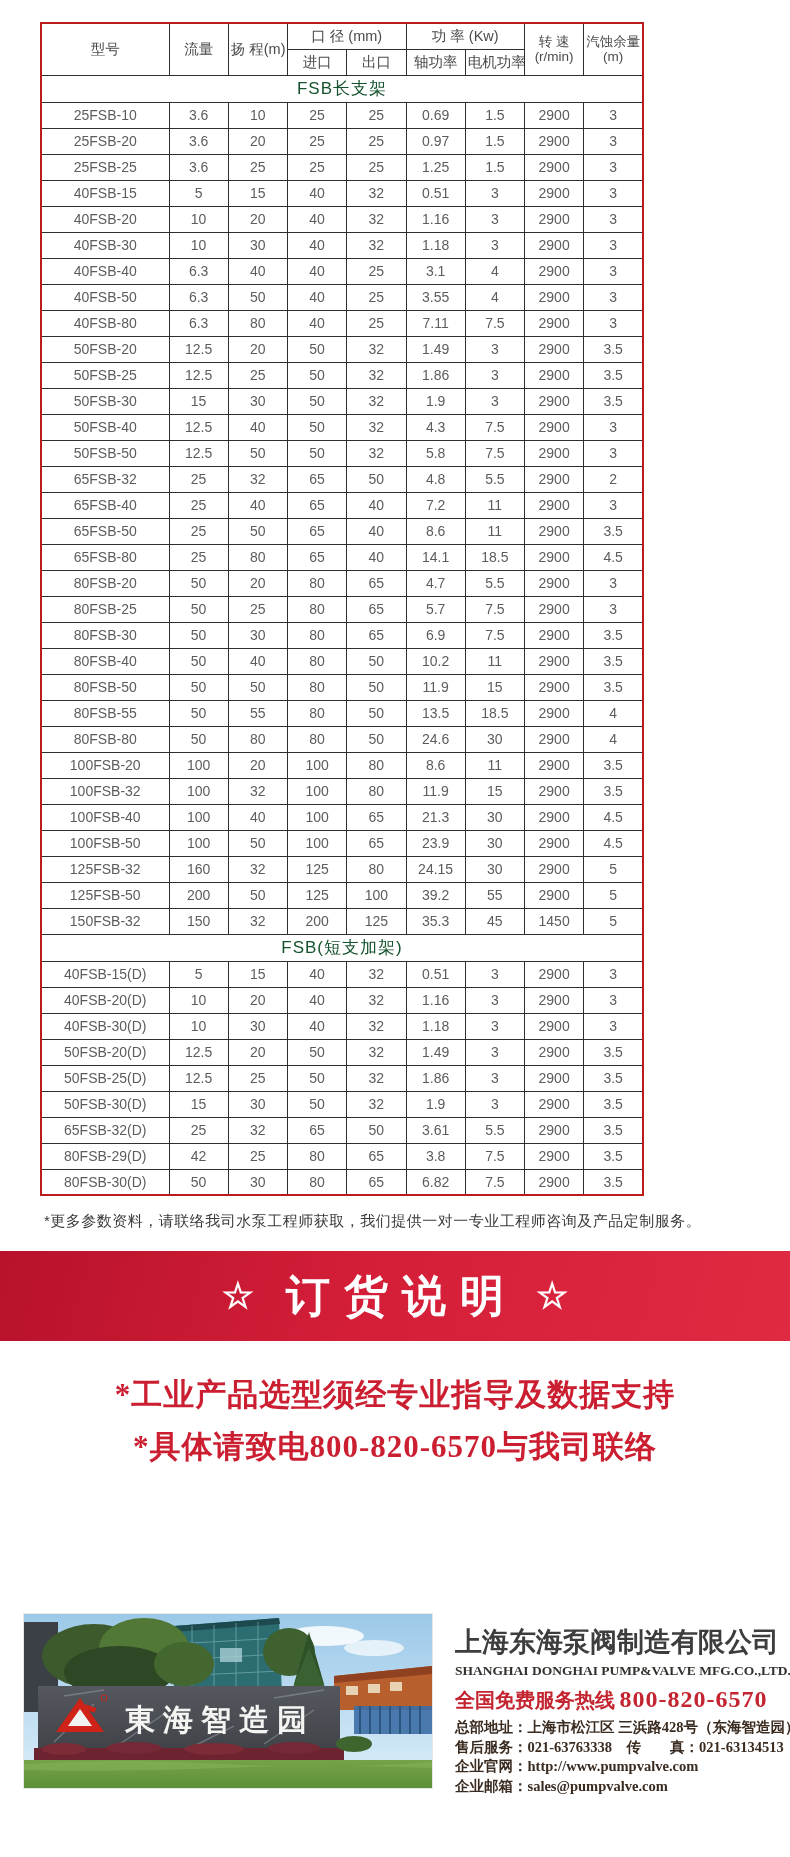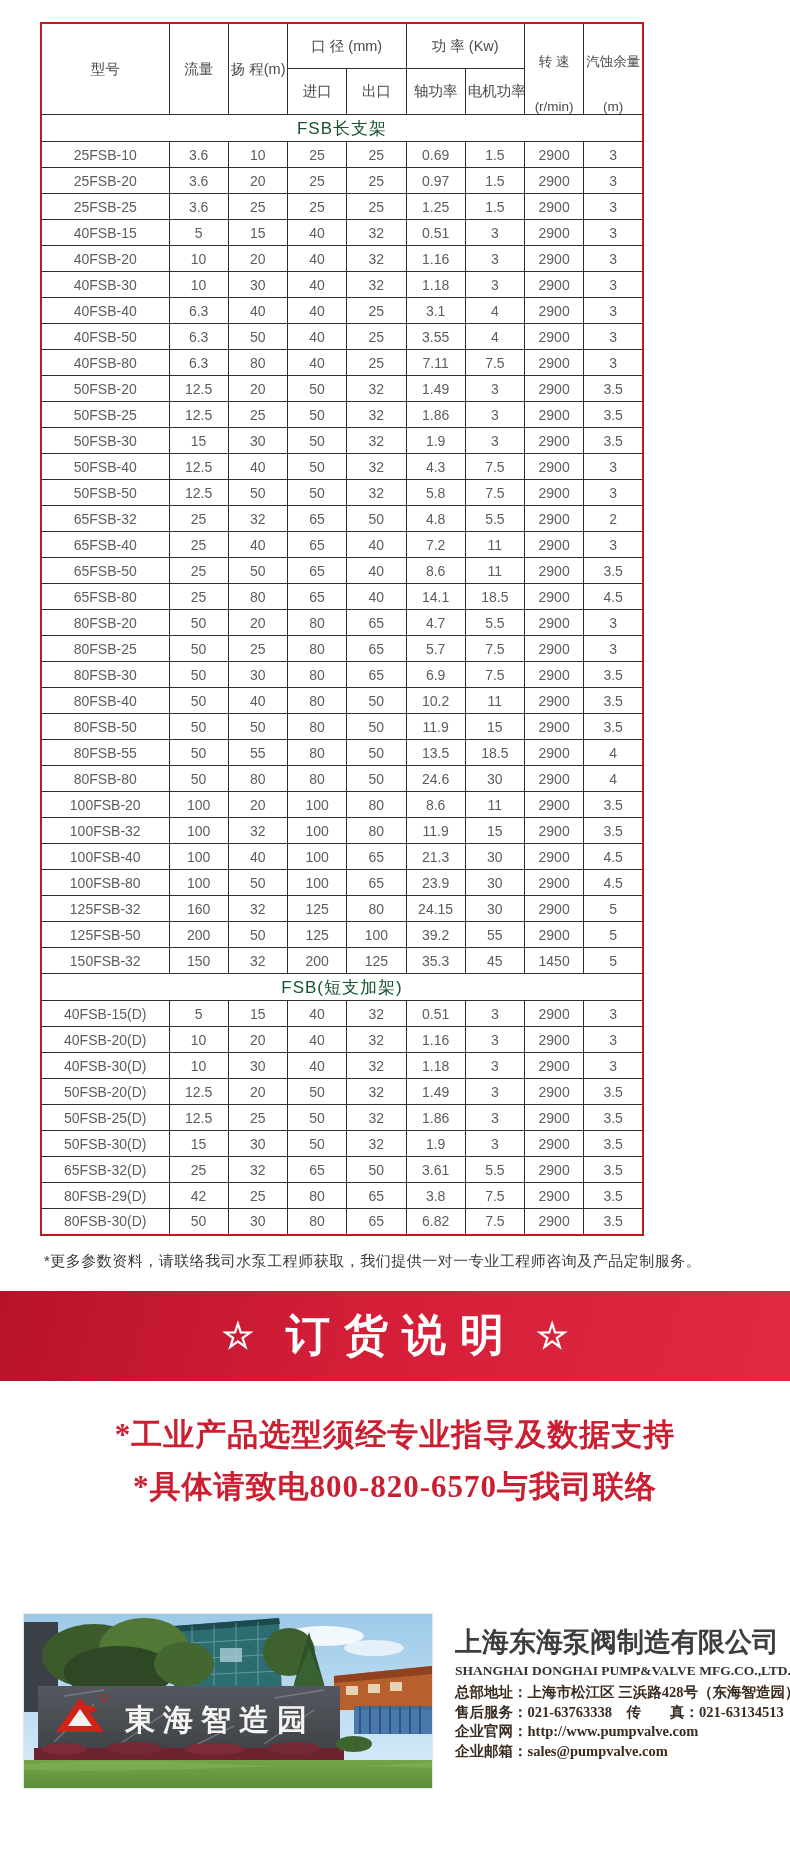--- a/index.html
+++ b/index.html
@@ -32,21 +32,21 @@
   .spec-table td, .spec-table th {
     border:1px solid #2e2e2e; text-align:center; vertical-align:middle;
     font-weight:normal; color:#5c5c5c; font-size:14px; height:26px;
     padding:0 2px; overflow:hidden; white-space:nowrap;
   }
   .spec-table th { color:#4a4a4a; font-size:14.5px; }
   .spec-table .col-model { width:128px; }
   .spec-table .section-row td {
     color:#14532d; font-size:17px; height:27px; letter-spacing:1px;
   }
-  .spec-table .two-line div { line-height:15px; font-size:13.5px;margin-top:30px; }
+  .spec-table .two-line div { line-height:15px; font-size:13.5px; }
 
   
   .note-line {
     margin:16px 0 0 44px; font-size:15px; color:#3a3a3a; letter-spacing:0.5px;
   }
 
   
   .order-banner {
     margin-top:20px; width:790px; height:90px;
     background:linear-gradient(105deg,#b8122b 0%,#d41e38 45%,#e02a42 100%);
@@ -444,21 +444,21 @@
           <td>100</td>
           <td>40</td>
           <td>100</td>
           <td>65</td>
           <td>21.3</td>
           <td>30</td>
           <td>2900</td>
           <td>4.5</td>
         </tr>
         <tr>
-          <td>100FSB-80</td>
+          <td>100FSB-50</td>
           <td>100</td>
           <td>50</td>
           <td>100</td>
           <td>65</td>
           <td>23.9</td>
           <td>30</td>
           <td>2900</td>
           <td>4.5</td>
         </tr>
         <tr>
@@ -709,20 +709,24 @@
         <ellipse cx="270" cy="134" rx="26" ry="6" fill="#752835"></ellipse>
         <ellipse cx="330" cy="130" rx="18" ry="8" fill="#3f652f"></ellipse>
       </g>
       <rect x="0" y="146" width="408" height="28" fill="url(#grass)"></rect>
       <path d="M0,150 Q100,144 200,150 T408,148 L408,154 Q300,150 200,154 T0,156 Z" fill="#86b35a" opacity="0.6"></path>
     </svg>
 
     <div class="company-col">
       <div class="company-cn">上海东海泵阀制造有限公司</div>
       <div class="company-en">SHANGHAI DONGHAI PUMP&amp;VALVE MFG.CO.,LTD.</div>
+      <div class="hotline">
+        <span class="hl-label">全国免费服务热线</span>
+        <span class="hl-number">800-820-6570</span>
+      </div>
       <div class="contact-lines">
         <div class="contact-line">总部地址：上海市松江区 三浜路428号（东海智造园）</div>
         <div class="contact-line">售后服务：021-63763338　传　　真：021-63134513</div>
         <div class="contact-line">企业官网：http://www.pumpvalve.com</div>
         <div class="contact-line">企业邮箱：sales@pumpvalve.com</div>
       </div>
     </div>
   </div>
 
 </div>

